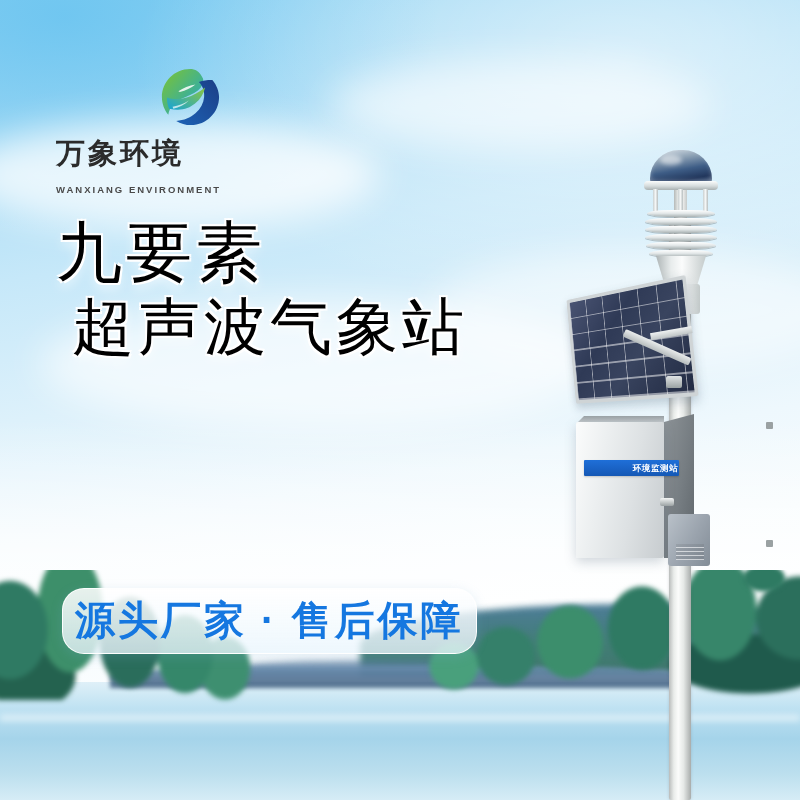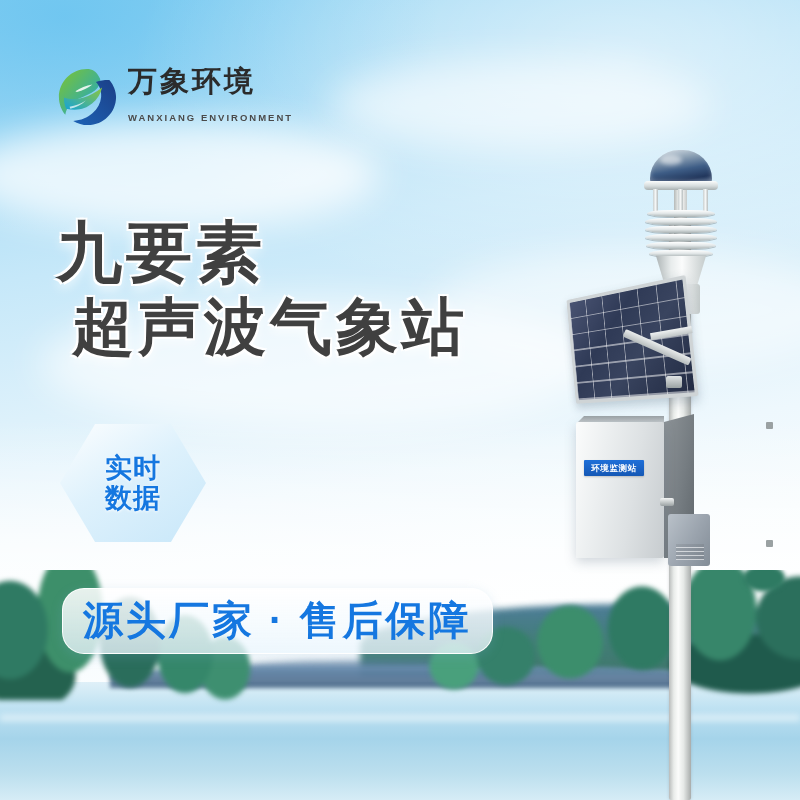--- a/index.html
+++ b/index.html
@@ -55,47 +55,47 @@
       radial-gradient(ellipse 40px 38px at 34px 134px,#49a07c 0%,#49a07c 60%,rgba(73,160,124,0) 63%),
       radial-gradient(ellipse 120px 44px at 330px 132px,#1f5a4c 0%,#1f5a4c 66%,rgba(31,90,76,0) 68%);
   }
   .ridge{position:absolute;right:-20px;bottom:126px;width:460px;height:70px;
     background:linear-gradient(180deg,#3b6f8e 0%,#2f6f6a 55%,#2b6a5c 100%);
     border-radius:58% 40% 0 0;filter:blur(3px);opacity:.9;}
   .topleaf{position:absolute;right:6px;bottom:196px;width:70px;height:46px;filter:blur(2px);
     background:radial-gradient(ellipse 34px 22px at 40px 20px,#2e7a62 0%,#2e7a62 60%,rgba(46,122,98,0) 63%);}
 
   
-  .logo{position:absolute;left:56px;top:66px;display:flex;align-items:flex-start;gap:10px;}
+  .logo{position:absolute;left:56px;top:66px;display:flex;align-items:flex-end;gap:10px;flex-direction:column;}
   .logo-mark{width:62px;height:62px;flex:0 0 62px;}
   .logo-txt{display:flex;flex-direction:column;justify-content:center;}
   .logo-cn{font-size:29px;font-weight:bold;color:#2b2b2b;letter-spacing:3px;line-height:1.06;}
   .logo-en{font-size:9.5px;font-weight:bold;color:#4a4a4a;letter-spacing:2.0px;margin-top:15px;}
 
   
   .headline{position:absolute;left:56px;top:214px;}
-  .hl{font-size:66px;font-weight:bold;color:#404040;letter-spacing:4px;line-height:1.16;
+  .hl{font-size:66px;font-weight:normal;color:#000000;letter-spacing:4px;line-height:1.16;
       text-shadow:
         -2px -2px 0 rgba(255,255,255,.95), 2px -2px 0 rgba(255,255,255,.95),
         -2px  2px 0 rgba(255,255,255,.95), 2px  2px 0 rgba(255,255,255,.95),
         0 5px 12px rgba(255,255,255,.9);}
   .hl2{font-size:62px;margin-left:16px;}
 
   
   .badges{position:absolute;left:60px;top:424px;display:flex;gap:16px;}
   .hex{position:relative;width:146px;height:118px;display:flex;align-items:center;justify-content:center;
     clip-path:polygon(24% 0%,76% 0%,100% 50%,76% 100%,24% 100%,0% 50%);
     background:linear-gradient(150deg,rgba(255,255,255,.92) 0%,rgba(219,240,252,.86) 45%,rgba(188,226,248,.80) 100%);
     border:0;}
   .hex-in{text-align:center;color:#1577e0;font-weight:bold;font-size:27px;line-height:1.12;letter-spacing:1px;
     text-shadow:0 1px 3px rgba(255,255,255,.9);}
   .hex-in span{display:block;}
 
   
-  .pill{position:absolute;left:62px;top:588px;padding:11px 20px 13px;border-radius:22px;
+  .pill{position:absolute;left:62px;top:588px;padding:11px 12px 13px;border-radius:22px;
     background:linear-gradient(180deg,rgba(255,255,255,.88) 0%,rgba(233,245,253,.78) 100%);
     border:1px solid rgba(255,255,255,.95);
     box-shadow:0 3px 12px rgba(120,175,210,.22);}
   .pill span{font-size:40px;font-weight:bold;color:#1577e0;letter-spacing:3px;line-height:1;}
 
   
   .product{position:absolute;left:500px;top:140px;width:300px;height:660px;}
   .pole{position:absolute;left:169px;top:80px;width:22px;height:580px;
     background:linear-gradient(90deg,#b9bcbb 0%,#e9ecea 22%,#fbfcfb 42%,#e6e9e7 66%,#a8acab 100%);
     border-radius:2px;box-shadow:0 0 3px rgba(90,100,110,.25);}
@@ -152,23 +152,23 @@
   
   .cab{position:absolute;left:76px;top:282px;width:116px;height:136px;}
   .cab-body{position:absolute;left:0;top:0;width:88px;height:136px;border-radius:2px;
     background:linear-gradient(100deg,#fbfcfc 0%,#eceff0 30%,#dde1e3 62%,#c7cccf 100%);
     box-shadow:0 4px 12px rgba(70,90,110,.25);}
   .cab-side{position:absolute;left:88px;top:-8px;width:30px;height:144px;
     background:linear-gradient(100deg,#8e9498 0%,#767d82 55%,#5f666b 100%);
     clip-path:polygon(0 8px,100% 0,100% 100%,0 100%);}
   .cab-top{position:absolute;left:0;top:-6px;width:88px;height:8px;
     background:linear-gradient(180deg,#9aa1a5,#cfd4d6);clip-path:polygon(0 100%,8px 0,100% 0,100% 100%);}
-  .cab-label{position:absolute;left:8px;top:38px;width:60px;height:16px;border-radius:1px;
+  .cab-label{position:absolute;left:8px;top:38px;width:47px;height:16px;border-radius:1px;
     background:linear-gradient(180deg,#1f6fd8,#1558b5);display:flex;align-items:center;justify-content:center;
-    box-shadow:0 1px 2px rgba(0,0,0,.18);}
+    box-shadow:0 1px 2px rgba(0,0,0,.18);padding-left:48px;}
   .cab-label span{color:#fff;font-size:8.5px;font-weight:bold;letter-spacing:.6px;line-height:1;}
   .latch{position:absolute;left:84px;top:76px;width:14px;height:8px;border-radius:2px;
     background:linear-gradient(180deg,#f3f5f5,#9ba2a3);}
   .batt{position:absolute;left:92px;top:92px;width:42px;height:52px;border-radius:3px;
     background:linear-gradient(120deg,#b9c1c9 0%,#9aa3ad 55%,#838d97 100%);}
   .vents{position:absolute;left:100px;top:122px;width:28px;height:16px;
     background:repeating-linear-gradient(0deg,rgba(255,255,255,.55) 0 1.5px,rgba(0,0,0,.08) 1.5px 4px);}
   .sbolt{position:absolute;left:190px;top:0;width:7px;height:7px;border-radius:1px;background:#9aa1a2;}
   .sbolt.b2{top:118px;}
 </style>
@@ -224,26 +224,20 @@
       <span class="logo-en">WANXIANG ENVIRONMENT</span>
     </span>
   </div>
 
   <div class="headline">
     <div class="hl">九要素</div>
     <div class="hl hl2">超声波气象站</div>
   </div>
 
   <div class="badges">
-    <div class="hex">
-      <div class="hex-in">
-        <span>实时</span>
-        <span>数据</span>
-      </div>
-    </div>
   </div>
 
   <div class="pill">
     <span>源头厂家 · 售后保障</span>
   </div>
 
   <div class="product">
     <div class="pole"></div>
     <div class="mast"></div>
 

